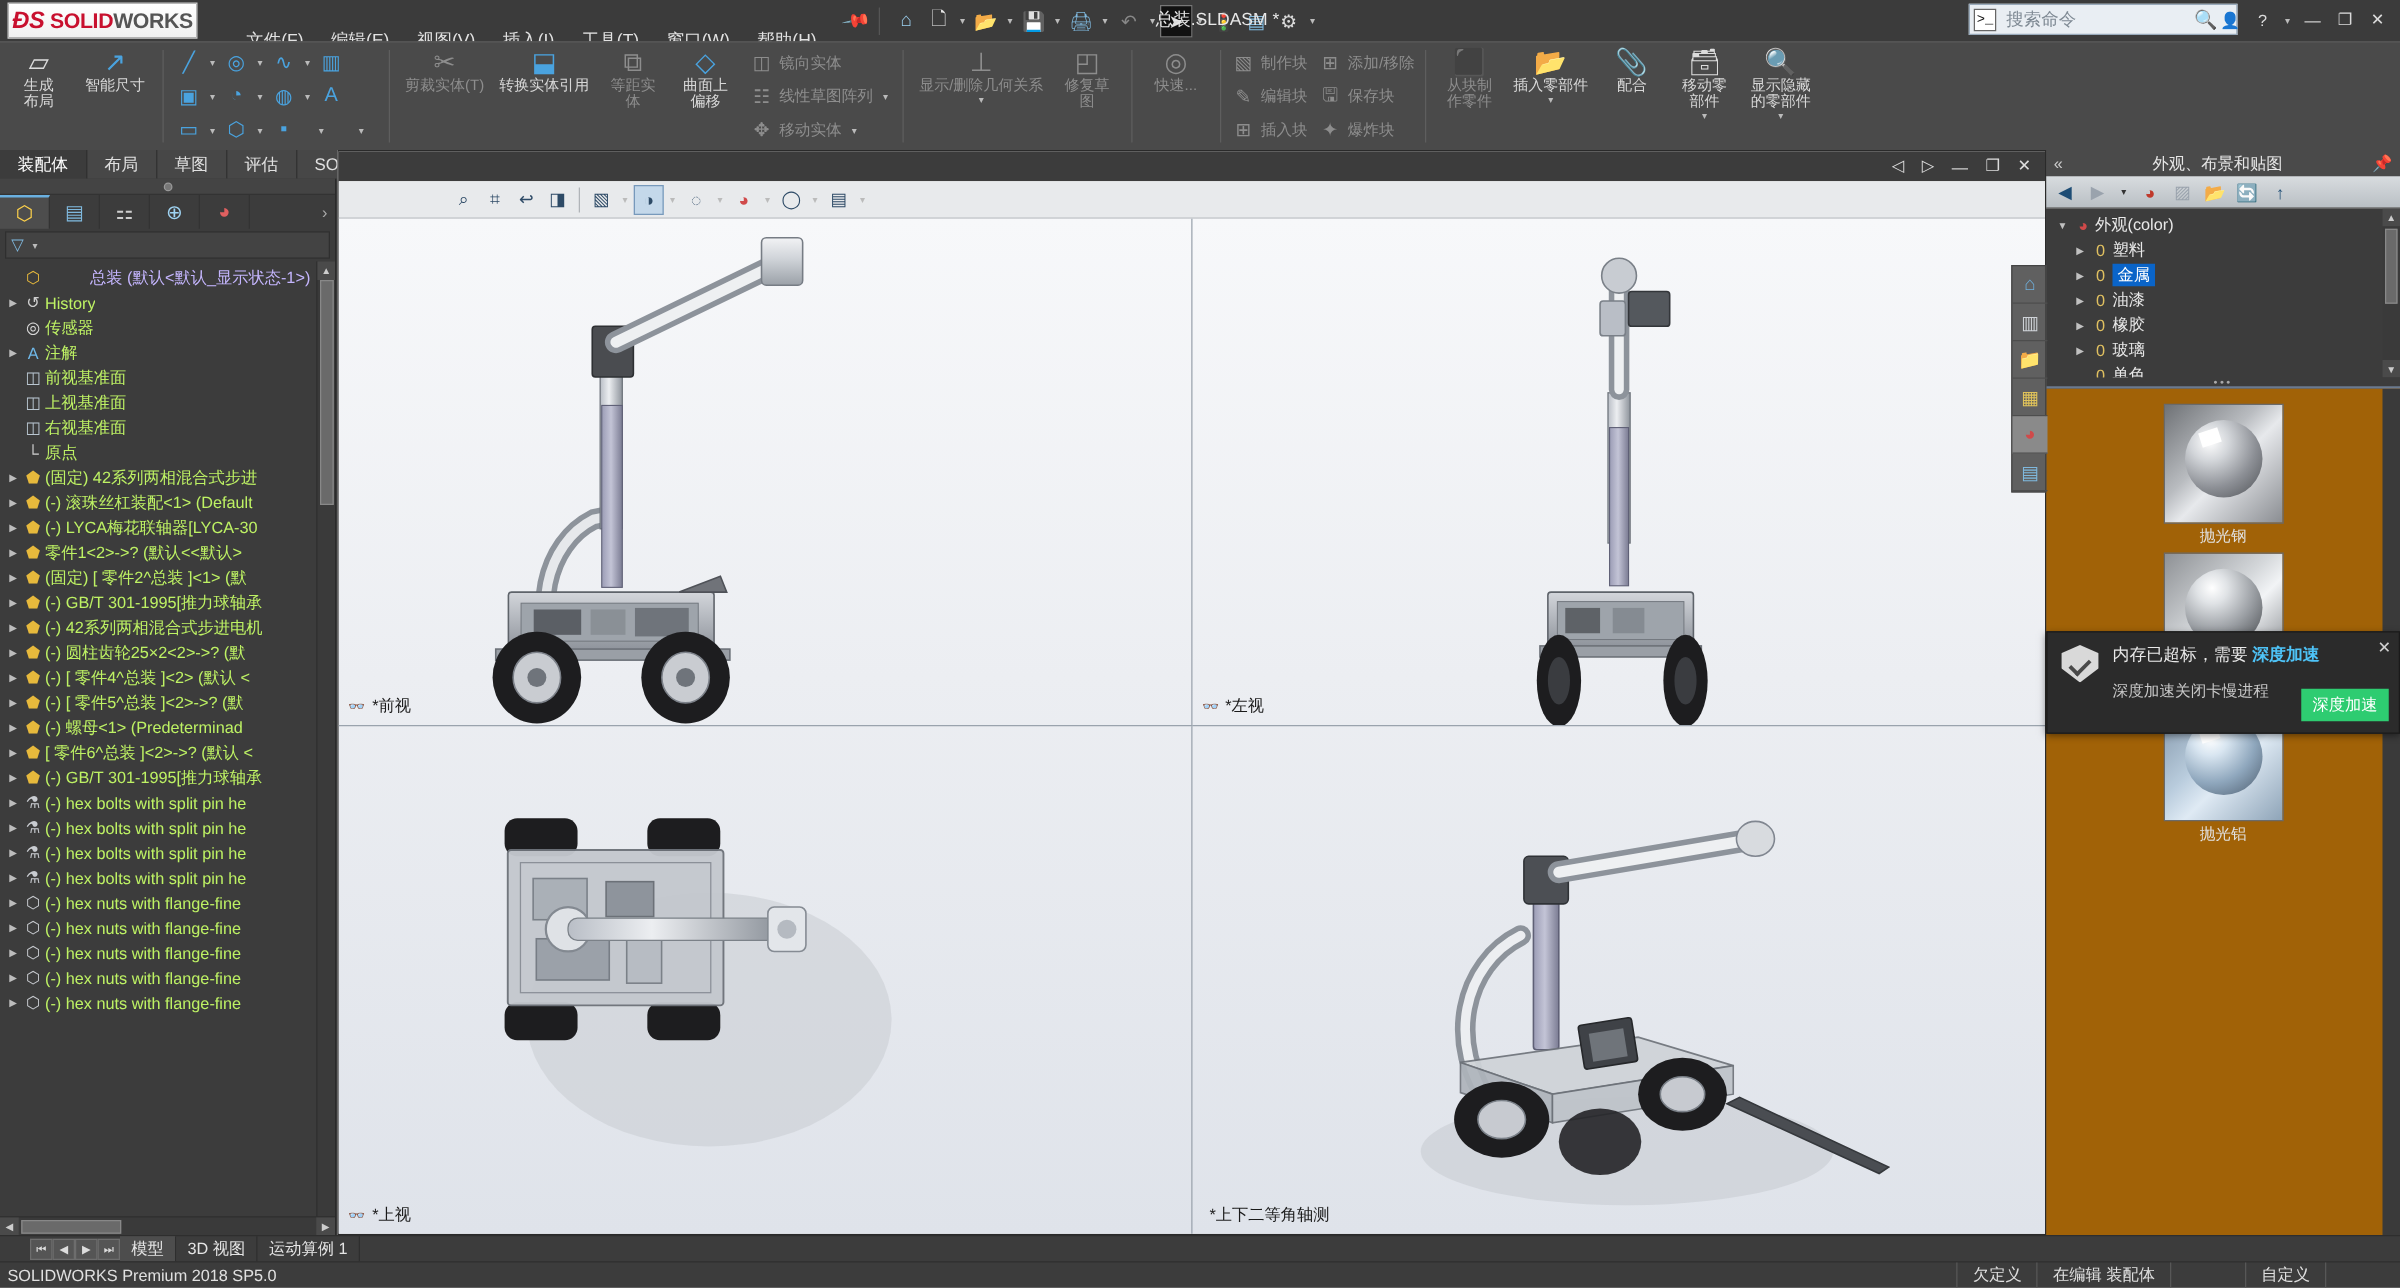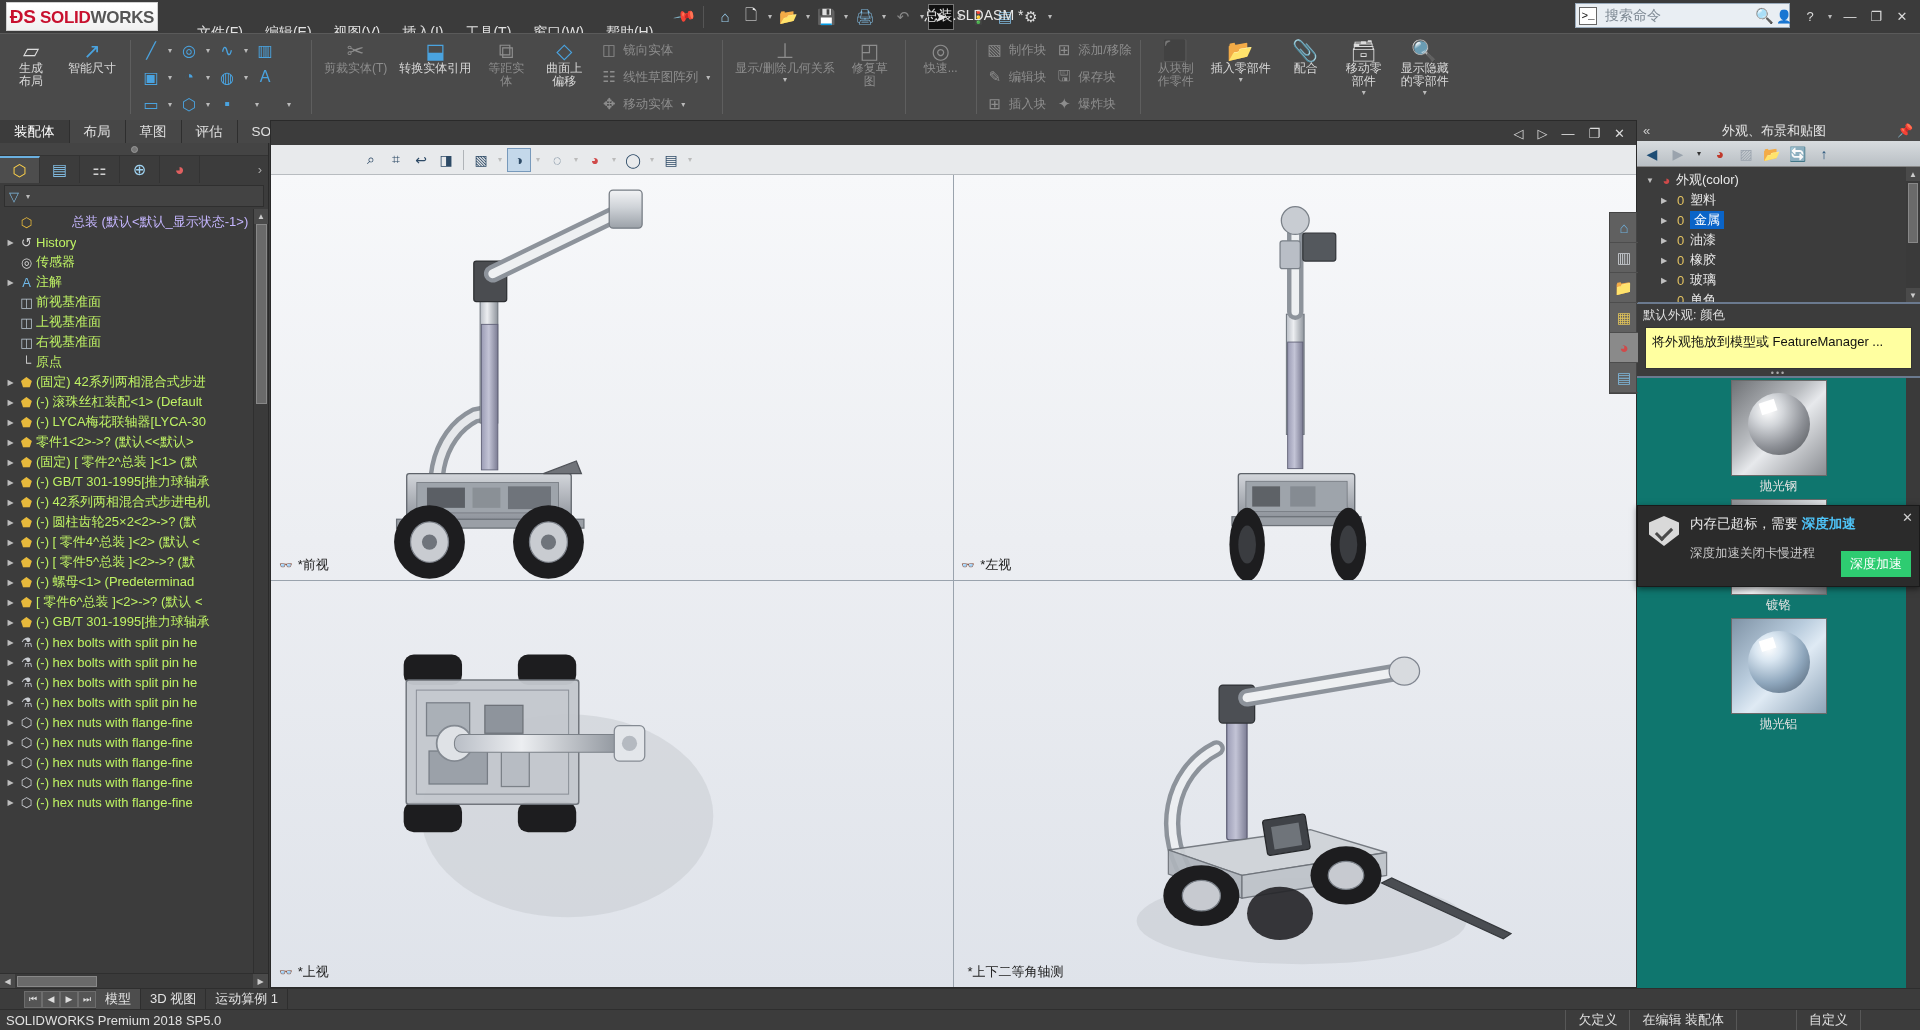--- a/index.html
+++ b/index.html
@@ -20,21 +20,21 @@
     background: #3b3b3b;
     display: flex; align-items: center;
   }
   .logo-box {
     width: 152px; height: 29px; margin-left: 6px; margin-top: 0px;
     background: linear-gradient(#ffffff,#f0f0f0);
     display: flex; align-items: center; justify-content: center;
     border: 1px solid #cfcfcf;
   }
   .logo-txt { font-size: 17px; font-weight: bold; letter-spacing: -0.3px; }
-  .logo-ds { color: #c8102e; font-weight: bold; font-size: 19px; }
+  .logo-ds { color: #c8102e; font-style: italic; font-weight: bold; font-size: 19px; }
   .logo-solid { color: #c8102e; }
   .logo-works { color: #555; }
   .menu { display: flex; margin-left: 28px; margin-top: 32px; }
   .menu-item { padding: 4px 11px; font-size: 14px; color: #e2e2e2; cursor: default; white-space: nowrap; }
   .pin-icon { margin-left: 12px; color: #6ab0e0; font-size: 15px; transform: rotate(35deg); }
   .tb-sep { width: 1px; height: 22px; background: #555; margin: 0 8px; }
   .tbtn {
     width: 26px; height: 26px; display: inline-flex; align-items: center; justify-content: center;
     font-size: 15px; cursor: default; position: relative;
   }
@@ -188,22 +188,22 @@
   .rp-scroll { position: absolute; right: 0; top: 0; bottom: 0; width: 14px; background: #3a3a3a; }
   .rp-sarrow { height: 14px; display: flex; align-items: center; justify-content: center;
                font-size: 8px; background: #4a4a4a; color: #ccc; }
   .rp-sthumb { position: absolute; left: 2px; right: 2px; top: 16px; height: 60px; background: #6a6a6a; border: 1px solid #888; }
   .rp-status { background: #3c3c3c; border-top: 2px solid #6b7a8f; padding: 3px 6px 0; }
   .rp-status .lbl { font-size: 12.5px; color: #dcdcdc; }
   .rp-hint { background: #ffffa0; border: 1px solid #333; color: #111; font-size: 13px;
              padding: 5px 6px; margin: 3px 2px 0; height: 42px; }
   .rp-grip { height: 9px; display: flex; align-items: center; justify-content: center;
              color: #aaa; font-size: 9px; letter-spacing: 2px; border-bottom: 2px solid #6b7a8f; }
-  .rp-gallery { flex: 1; background: #0f766e; position: relative; overflow: hidden;
-                display: flex; flex-direction: column; align-items: center; padding-top: 2px; gap: 4px; }
+  .rp-gallery { flex: 1; background: #a16207; position: relative; overflow: hidden;
+                display: flex; flex-direction: column; align-items: center; padding-top: 12px; gap: 4px; }
   .swatch-item { display: flex; flex-direction: column; align-items: center; cursor: default; }
   .swatch { width: 96px; height: 96px; border: 1px solid #6a6a6a; position: relative; overflow: hidden; }
   .swatch-cap { font-size: 12.5px; color: #e2e2e2; margin-top: 2px; }
   .gal-scroll { position: absolute; right: 0; top: 0; bottom: 0; width: 14px; background: #3a3a3a; }
 
   
   .gfx-side {
     position: absolute; right: 0; top: 120px; width: 28px;
     display: flex; flex-direction: column; background: #606060; border: 1px solid #444; z-index: 6;
   }
@@ -954,24 +954,20 @@
             <span class="rlabel">单色</span>
           </div>
         </div>
       <div class="rp-scroll">
         <div class="rp-sarrow">▲</div>
         <div class="rp-sthumb"></div>
         <div class="rp-sarrow" style="position:absolute;bottom:0;left:0;right:0;">▼</div>
       </div>
     </div>
 
-    <div class="rp-status">
-      <div class="lbl">默认外观: 颜色</div>
-      <div class="rp-hint">将外观拖放到模型或 FeatureManager ...</div>
-    </div>
     <div class="rp-grip">•••</div>
 
     <div class="rp-gallery">
       <div class="swatch-item">
         <div class="swatch" style="background:linear-gradient(135deg,#6f7276 0%,#b9bcc0 40%,#e7e9ec 55%,#8a8d92 100%);">
           <div style="position:absolute;left:16px;top:12px;width:62px;height:62px;border-radius:50%;
                       background:radial-gradient(circle at 32% 28%, #ffffff 0%, #d3d6da 25%, #8d9096 60%, #4b4e52 100%);"></div>
           <div style="position:absolute;left:28px;top:20px;width:16px;height:12px;background:#fff;transform:rotate(-18deg);"></div>
         </div>
         <div class="swatch-cap">抛光钢</div>

